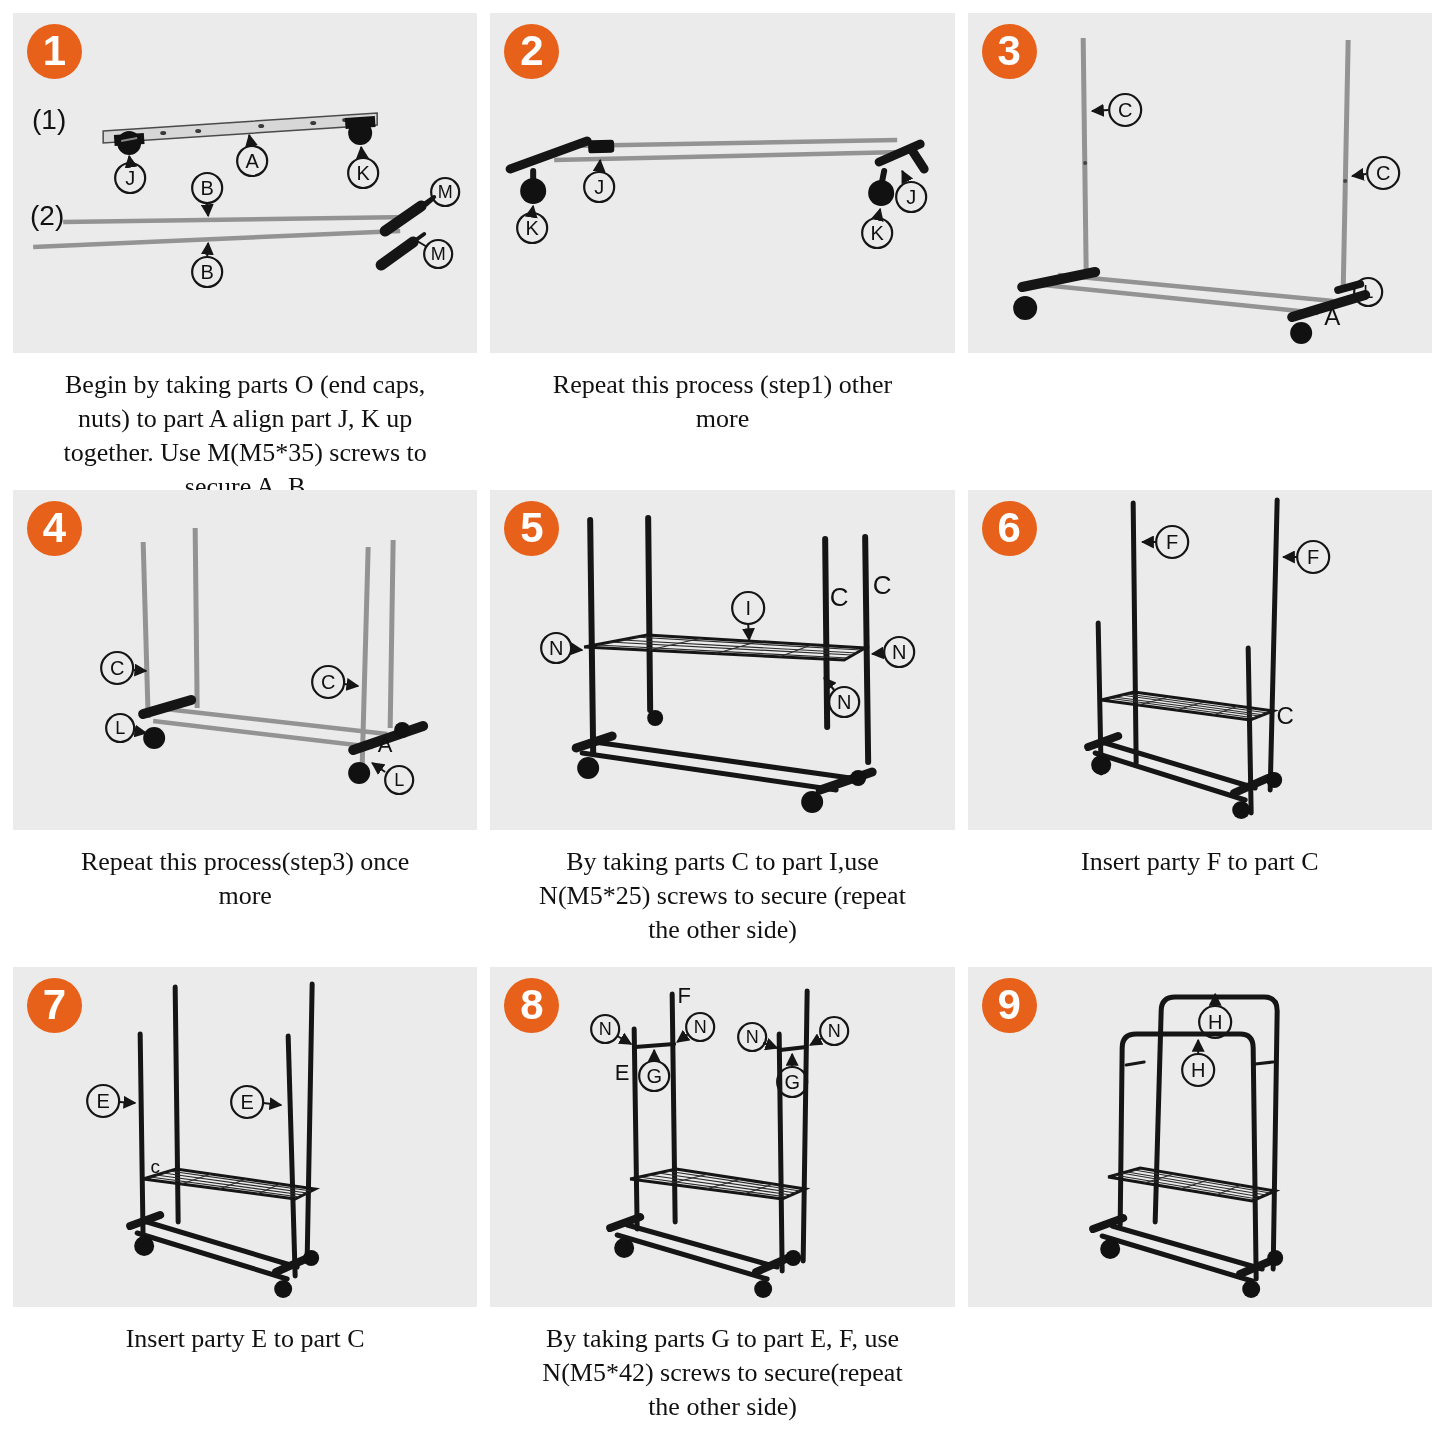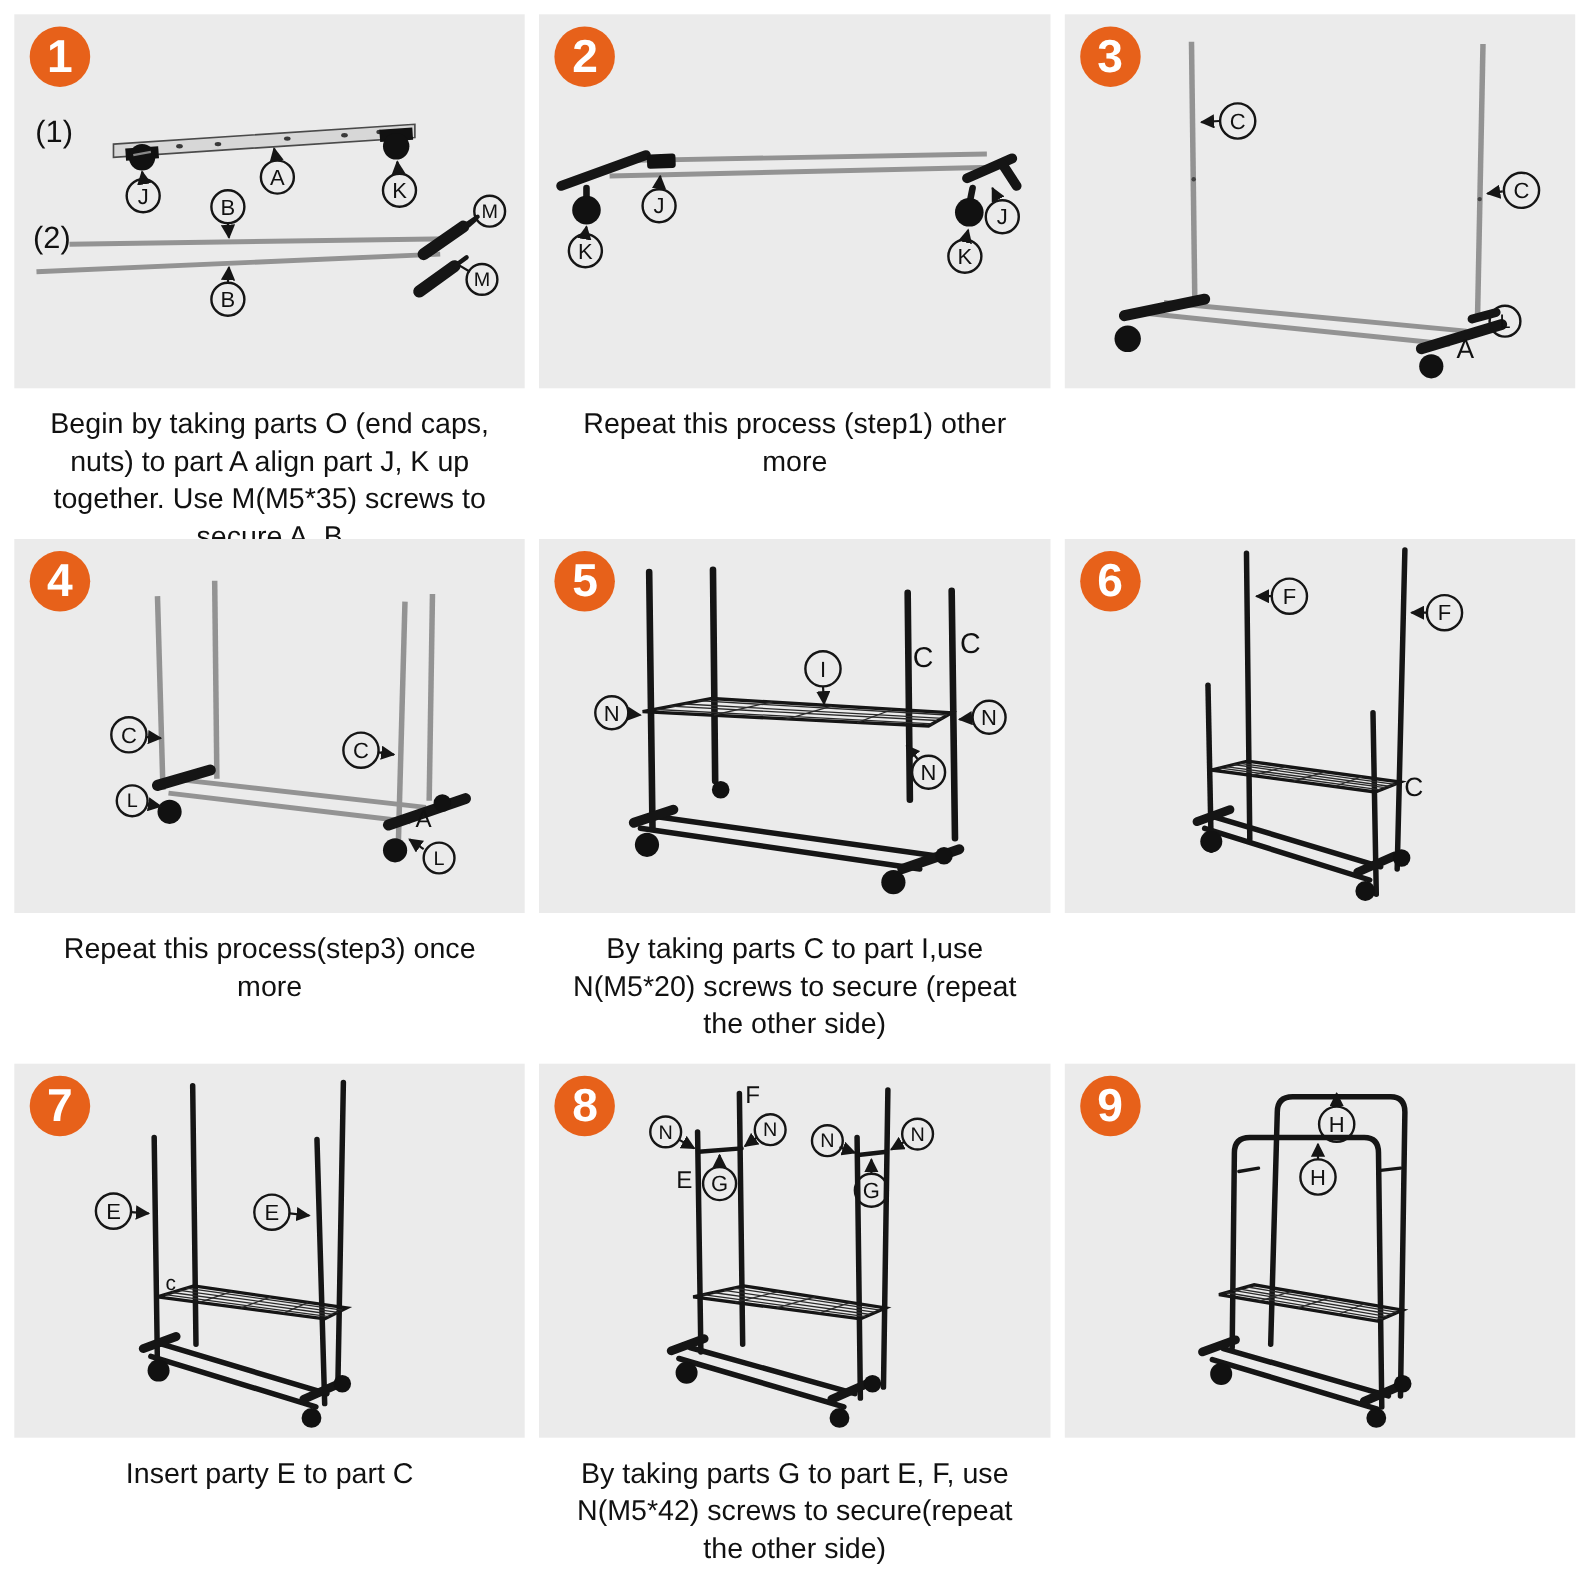--- a/index.html
+++ b/index.html
@@ -37,20 +37,21 @@
   }
   .art { position:absolute; left:0; top:0; width:100%; height:100%; }
   .caption {
     box-sizing:border-box;
     height:137px;
     padding:15px 2px 0 2px;
     text-align:center;
     font-size:26px;
     line-height:34px;
     white-space:pre-line;
+    font-family:Liberation Serif, serif;
   }
   
   .lc { fill:none; stroke:#151515; stroke-width:2.2; }
   .lt { font-size:20px; fill:#111; text-anchor:middle; }
   .lt14 { font-size:18px; fill:#111; text-anchor:middle; }
   .pt { fill:#111; text-anchor:middle; }
   .ar { stroke:#151515; stroke-width:2; fill:none; }
   .metal { stroke:#939393; fill:none; }
   .blk { stroke:#151515; fill:none; stroke-linecap:round; }
   .wire { stroke:#2a2a2a; stroke-width:1.2; fill:none; }
@@ -330,21 +331,21 @@
           </g>
         <g>
             <circle class="lc" cx="354" cy="212" r="15"></circle>
             <text class="lt" x="354" y="219">N</text>
           </g>
         <text class="pt" font-size="26" x="349" y="116">C</text>
         <text class="pt" font-size="26" x="392" y="104">C</text>
       </svg>
     </div>
     <div class="caption">By taking parts C to part I,use
-N(M5*20) screws to secure (repeat
+N(M5*25) screws to secure (repeat
 the other side)</div>
   </div>
 
   <div class="cell">
     <div class="panel">
       <div class="badge">
           <span>6</span>
         </div>
       <svg class="art" viewBox="0 0 464 340">
         <defs>
@@ -379,20 +380,21 @@
             <circle class="lc" cx="204" cy="52" r="16"></circle>
             <text class="lt" x="204" y="59">F</text>
           </g>
         <g>
             <circle class="lc" cx="345" cy="67" r="16"></circle>
             <text class="lt" x="345" y="74">F</text>
           </g>
         <text class="pt" font-size="24" x="317" y="234">C</text>
       </svg>
     </div>
+    <div class="caption">Insert party F to part C</div>
   </div>
 
   <div class="cell">
     <div class="panel">
       <div class="badge">
           <span>7</span>
         </div>
       <svg class="art" viewBox="0 0 464 340">
         <defs>
             <marker id="m7" viewBox="0 0 10 10" refX="9" refY="5" markerWidth="6.5" markerHeight="6.5" orient="auto">

